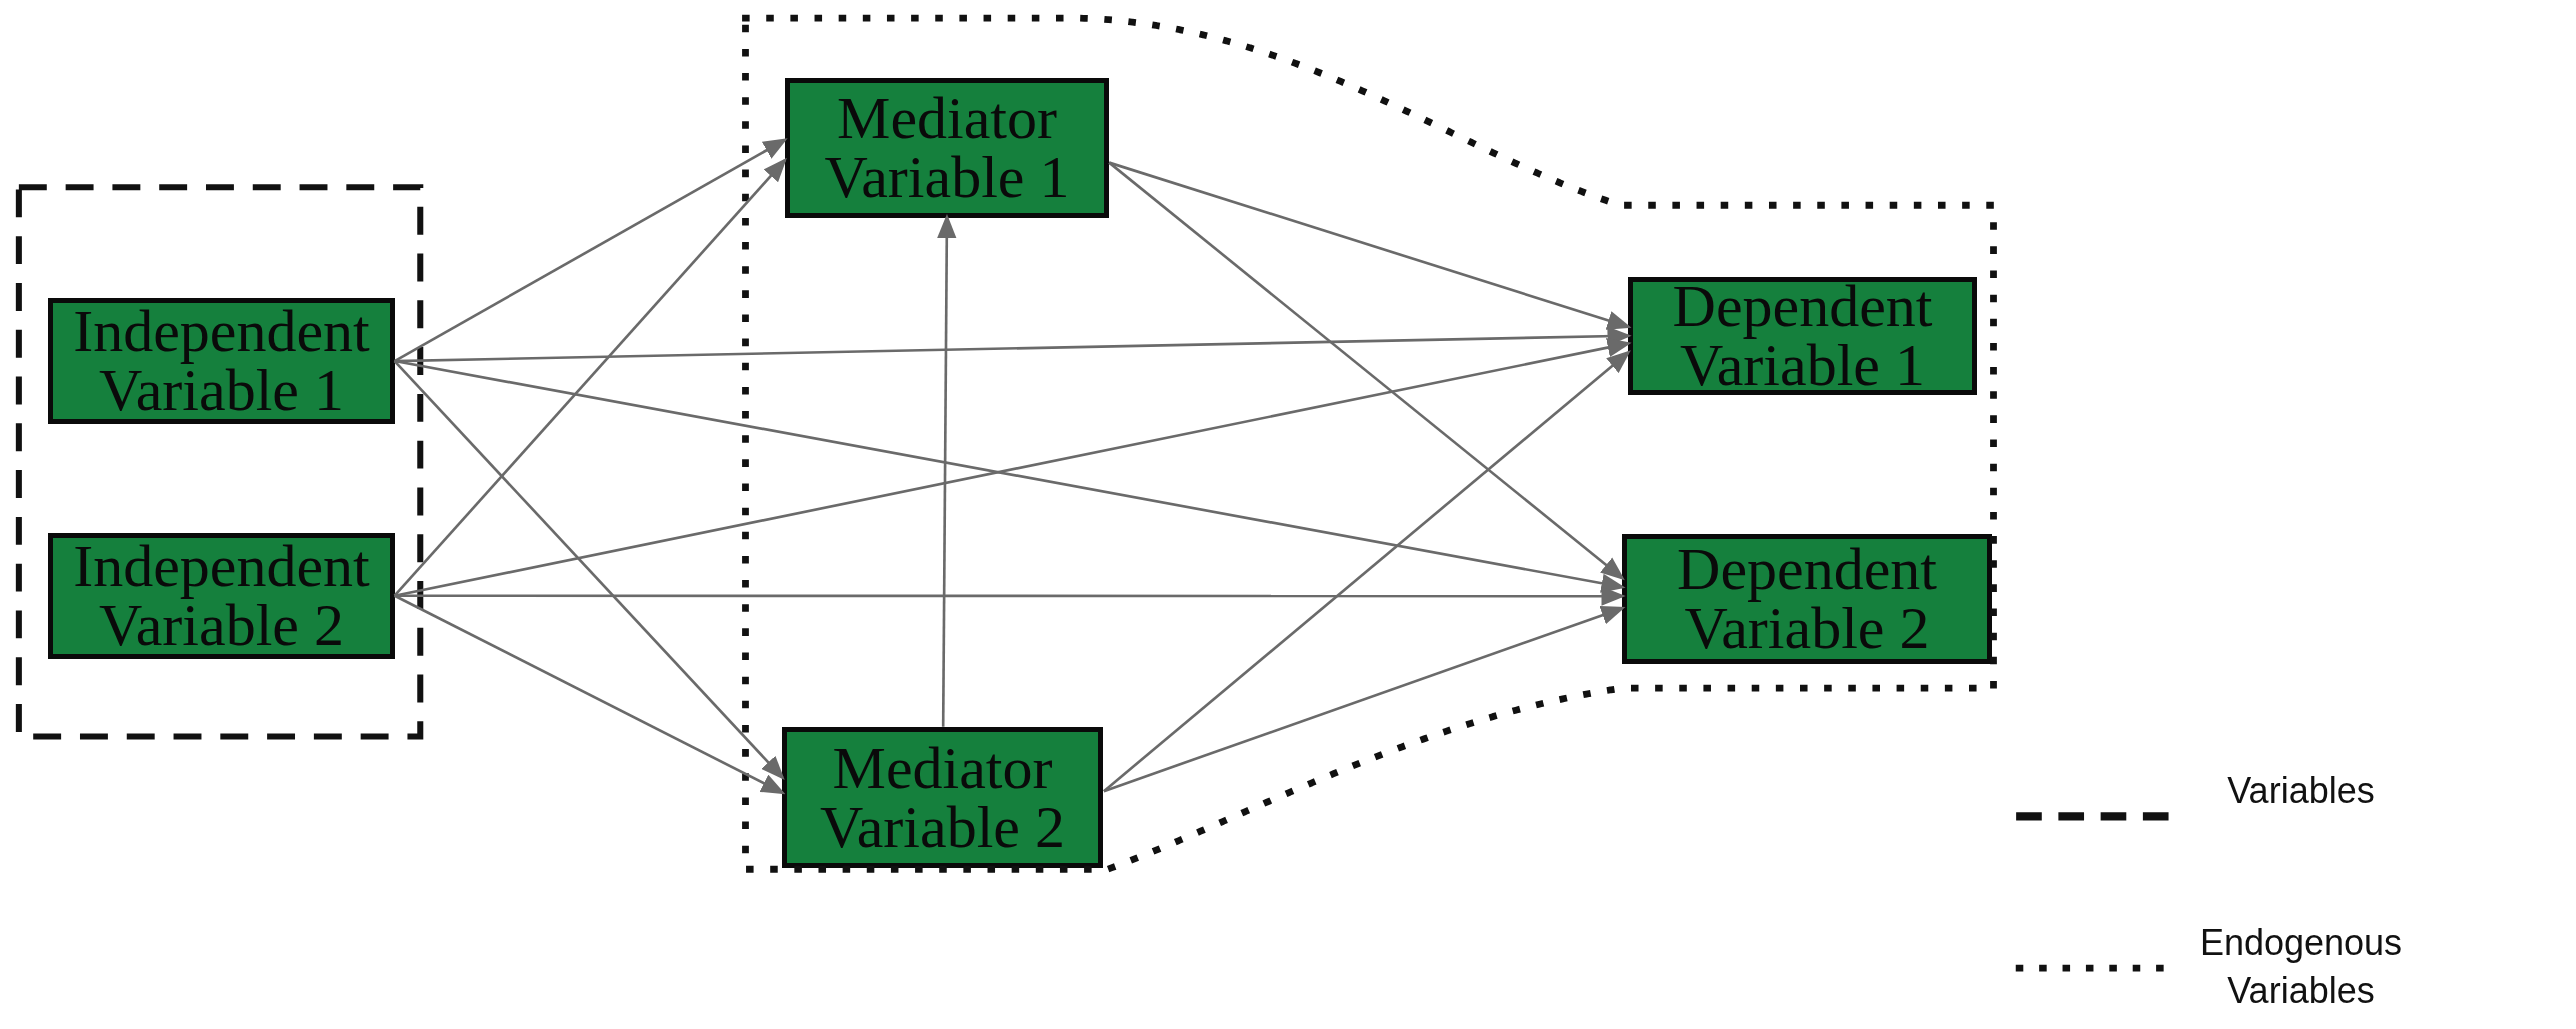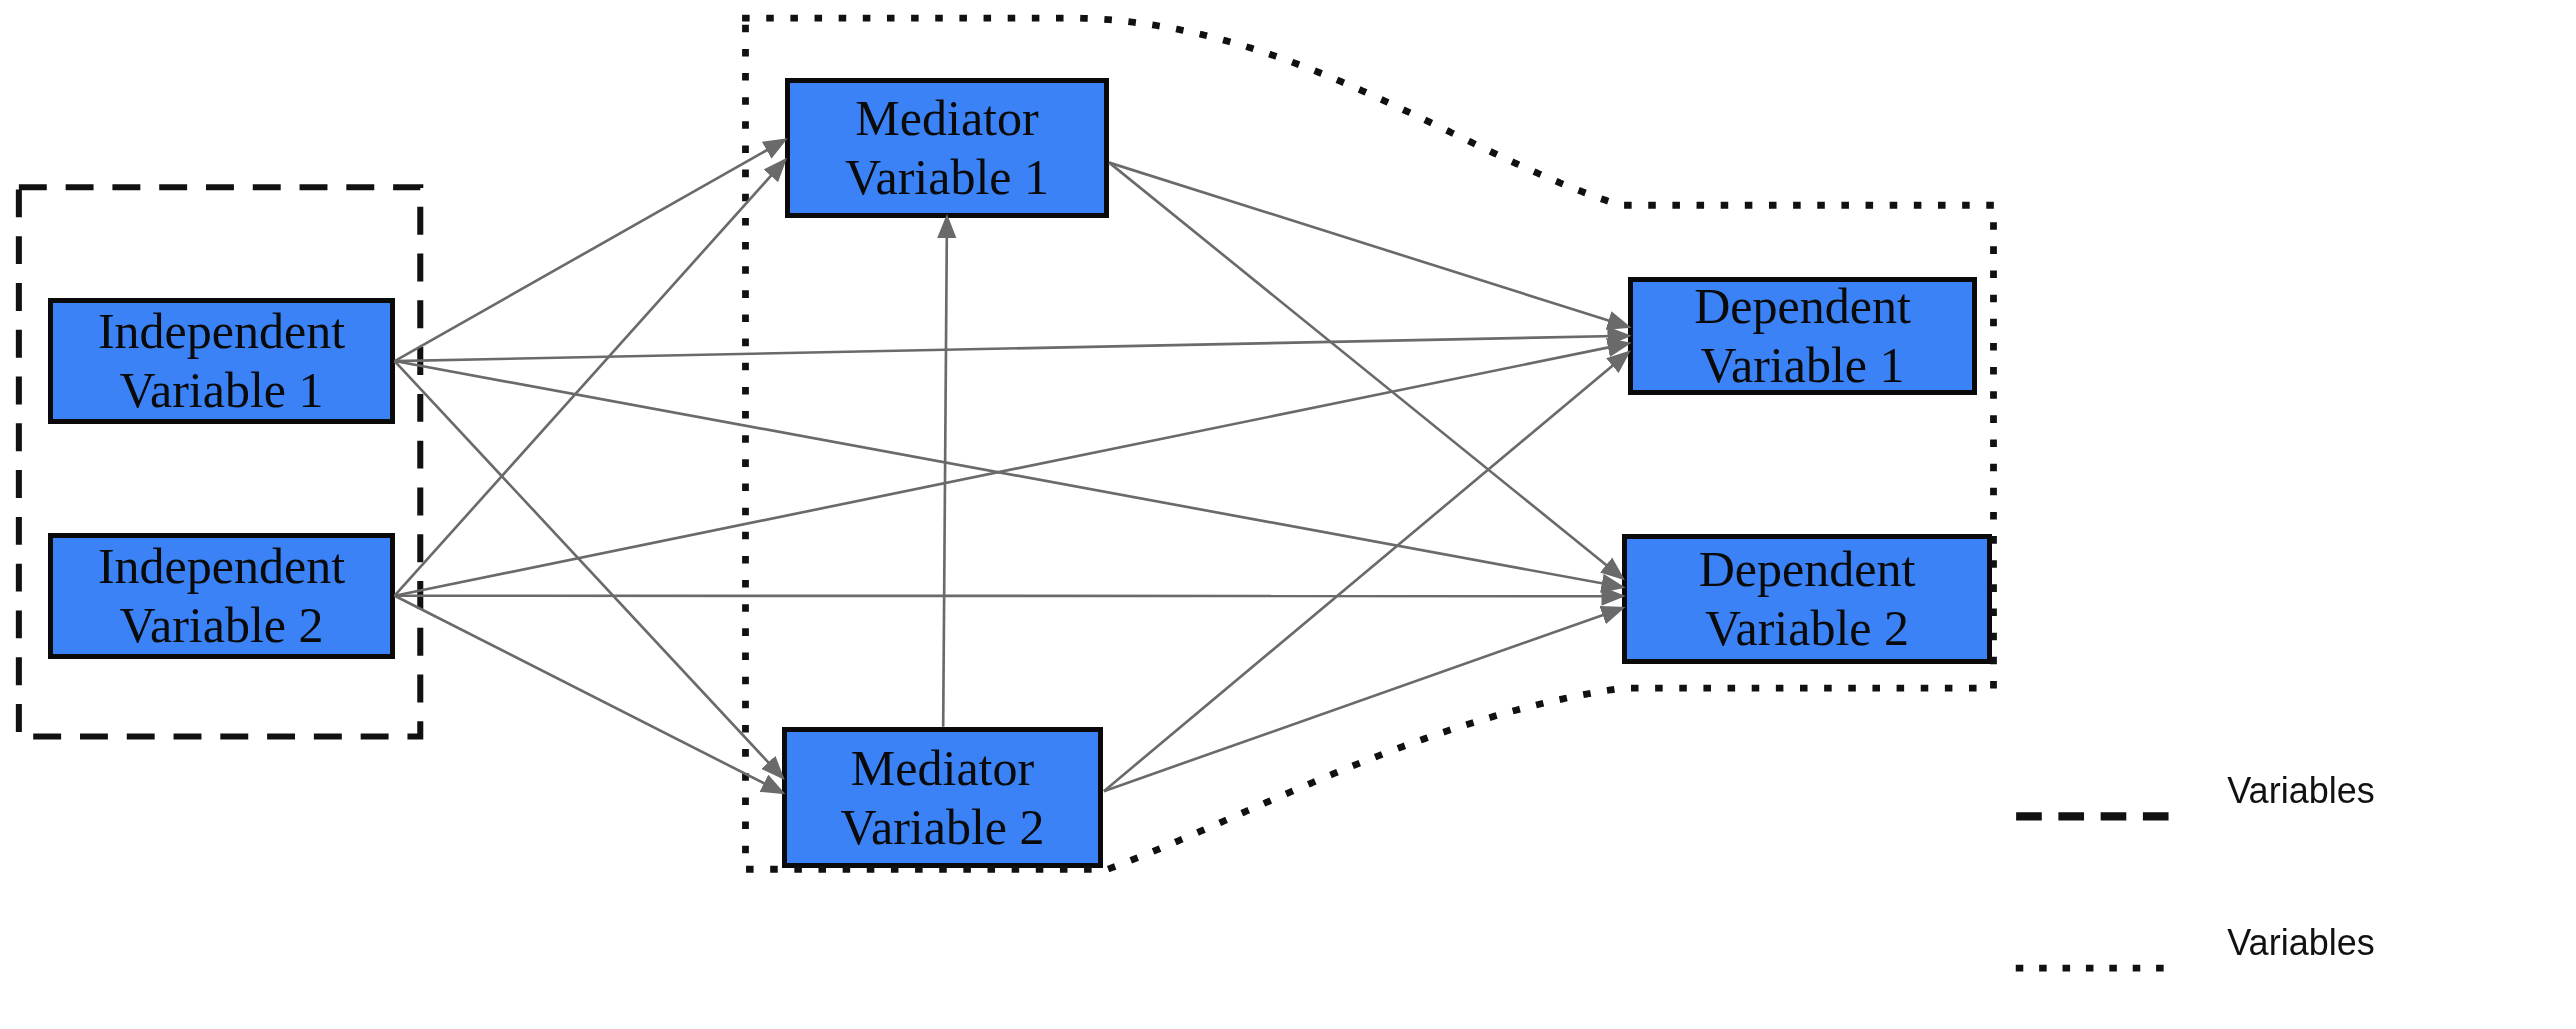--- a/index.html
+++ b/index.html
@@ -6,29 +6,29 @@
   #canvas {
     position: relative;
     width: 2576px;
     height: 1030px;
     background: #ffffff;
     font-family: "Liberation Serif", serif;
     overflow: hidden;
   }
   .node {
     position: absolute;
-    background: #3b82f6;
+    background: #15803d;
     border: 5.3px solid #0a0a0a;
     box-sizing: border-box;
     display: flex;
     flex-direction: column;
     align-items: center;
     justify-content: center;
     text-align: center;
-    font-size: 50px;
+    font-size: 60px;
     line-height: 59px;
     color: #0a0a0a;
     white-space: nowrap;
   }
   #node-iv1 { left: 48px;   top: 298px; width: 347px; height: 126px; }
   #node-iv2 { left: 48px;   top: 533px; width: 347px; height: 126px; }
   #node-mv1 { left: 785px; top: 78px; width: 324px; height: 140px; }
   #node-mv2 { left: 782px; top: 727px; width: 321px; height: 141px; }
   #node-dv1 { left: 1628px; top: 277px; width: 349px; height: 118px; }
   #node-dv2 { left: 1622px; top: 534px; width: 370px; height: 130px; }
@@ -115,17 +115,18 @@
     </g>
     <g class="legend-sample">
       <line x1="2676" y1="1283" x2="2872" y2="1283" stroke="#111111" stroke-width="9" stroke-dasharray="1 30" stroke-linecap="square"></line>
     </g>
   </svg>
 
   <div class="legend-text" id="legend-text-exogenous">
     <div>Variables</div>
   </div>
   <div class="legend-text" id="legend-text-endogenous">
+    <div>Endogenous</div>
     <div>Variables</div>
   </div>
 
 </div>
 
 
 </body></html>

